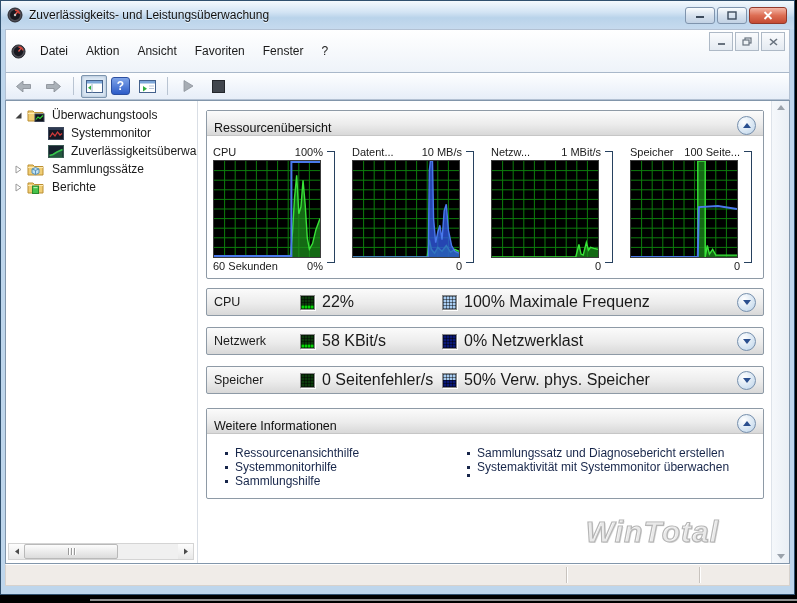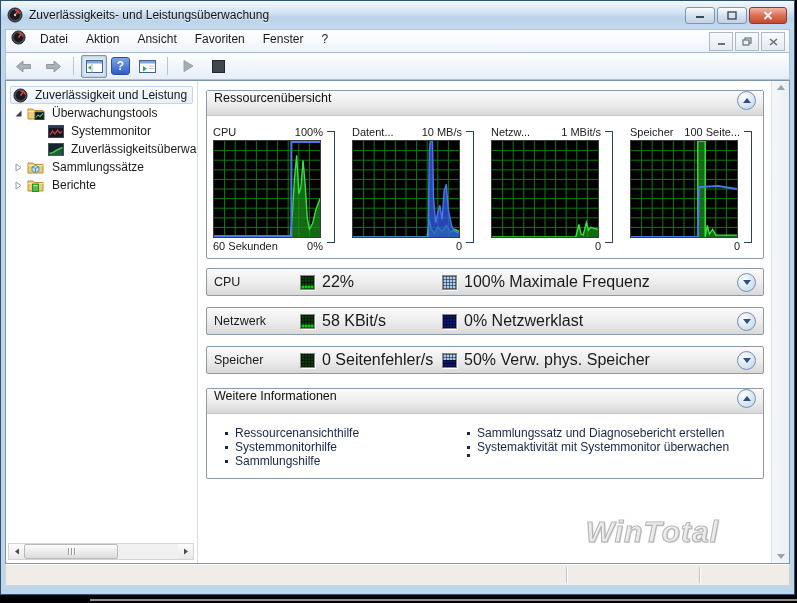--- a/index.html
+++ b/index.html
@@ -11,22 +11,22 @@
   
   .titlebar{height:28px;display:flex;align-items:center;padding:0 6px;gap:6px;
             background:linear-gradient(#f4f9fd,#d3e4f4 40%,#b9d3ea 60%,#c6daee);position:relative}
   .title-text{font-size:12px;color:#101010;text-shadow:0 1px 0 rgba(255,255,255,.7)}
   .winbtns{position:absolute;right:7px;top:6px;display:flex;gap:2px}
   .wbtn{width:28px;height:15px;border:1px solid #7f94ad;border-radius:3px;
         background:linear-gradient(#fbfdfe,#d7e2ee 50%,#c2d2e4);display:flex;align-items:center;justify-content:center}
   .wbtn.close{width:36px;border-color:#93392b;background:linear-gradient(#f4b6a6,#dd6e54 50%,#c44a33)}
   
   .menubar{margin:0 4px;height:22px;background:linear-gradient(#ffffff,#eef3f9);
-           border:1px solid #b3c1d3;border-bottom:1px solid #a9b8ca;display:flex;
-           padding:0 5px;gap:2px;position:relative}
+           border:1px solid #b3c1d3;border-bottom:1px solid #a9b8ca;display:flex;align-items:center;
+           padding:10px 5px;gap:2px;position:relative}
   .menu-item{padding:2px 8px;cursor:default}
   .mdibtns{position:absolute;right:4px;top:2px;display:flex;gap:2px}
   .mdibtn{width:22px;height:17px;border:1px solid #aeb9c6;background:linear-gradient(#fafbfd,#e4eaf1);
           display:flex;align-items:center;justify-content:center}
   
   .toolbar{margin:0 4px;height:26px;background:linear-gradient(#fdfeff,#e7eef8);
            border:1px solid #b3c1d3;border-top:none;display:flex;align-items:center;padding:0 4px;gap:4px}
   .tsep{width:1px;height:18px;background:#b9c4d2;margin:0 3px}
   .tbtn{width:24px;height:21px;display:flex;align-items:center;justify-content:center;border:1px solid transparent;border-radius:2px}
   .tbtn.pressed{border-color:#7d95ae;background:#dcE8f4;box-shadow:inset 0 0 3px rgba(90,120,160,.5)}
@@ -47,21 +47,21 @@
   .hscroll{position:absolute;left:2px;right:3px;bottom:3px;height:15px;background:#f0f0f0;
            border:1px solid #d4d4d4;display:flex;align-items:stretch}
   .harrow{width:15px;display:flex;align-items:center;justify-content:center;background:linear-gradient(#fdfdfd,#e8e8e8)}
   .hthumb{width:92px;margin:0;background:linear-gradient(#fcfcfc,#dcdcdc);border:1px solid #b9b9b9;
           border-radius:2px;display:flex;align-items:center;justify-content:center;gap:2px}
   .grip{width:1px;height:7px;background:#9a9a9a;box-shadow:1px 0 0 #fff}
   
   .main{flex:1;position:relative;padding:9px 7px 0 8px;min-width:0;overflow:hidden}
   .section{border:1px solid #8e9aa6;border-radius:2px;background:#fff;margin-bottom:9px}
   .sec-header{height:24px;background:linear-gradient(#fbfbfb,#ececec 55%,#d8d8d8);
-              display:flex;align-items:flex-start;padding:0 7px;border-bottom:1px solid #c6c6c6}
+              display:flex;align-items:flex-end;padding:0 7px;border-bottom:1px solid #c6c6c6}
   .sec-title{font-size:12.5px;color:#111}
   .roundbtn{width:17px;height:17px;border-radius:50%;border:1px solid #7790ad;margin-left:auto;
             background:radial-gradient(circle at 35% 30%,#ffffff,#cfe0f0 70%,#b7cde4);
             display:flex;align-items:center;justify-content:center}
   .tri-up{width:0;height:0;border-left:4px solid transparent;border-right:4px solid transparent;border-bottom:5px solid #2a4f8f}
   .tri-down{width:0;height:0;border-left:4px solid transparent;border-right:4px solid transparent;border-top:5px solid #2a4f8f}
   
   .charts{display:flex;padding:10px 4px 6px 6px}
   .chart-unit{width:122px;margin-right:17px;position:relative}
   .chart-unit:last-child{margin-right:0}
@@ -219,33 +219,20 @@
     <span class="tbtn">
       <svg width="13" height="13">
           <rect x="0.5" y="0.5" width="12" height="12" fill="#41464d" stroke="#23262b"></rect>
         </svg>
     </span>
   </div>
 
   <div class="contentwrap">
 
     <div class="tree">
-      <div class="trow">
-        <span class="root-sel">
-          <span>
-            <svg width="15" height="15" viewBox="0 0 16 16">
-                <circle cx="8" cy="8" r="7" fill="#4b4b53" stroke="#26262c"></circle>
-                <circle cx="8" cy="8" r="5" fill="#191920"></circle>
-                <path d="M8 3.2 A4.8 4.8 0 0 1 12.6 6.8" fill="none" stroke="#d84338" stroke-width="1.6"></path>
-                <line x1="8" y1="8" x2="10.6" y2="4.6" stroke="#e8564a" stroke-width="1.4"></line>
-              </svg>
-          </span>
-          <span class="lbl">Zuverlässigkeit und Leistung</span>
-        </span>
-      </div>
       <div class="trow ind1">
         <svg class="expander" viewBox="0 0 9 9">
             <path d="M7.5 1.5 V7.5 H1.5 Z" fill="#404040"></path>
           </svg>
         <span>
           <svg width="18" height="14" viewBox="0 0 18 14">
               <path d="M1 3 h5 l1.5 1.5 H16 V13 H1 Z" fill="#f0cd74" stroke="#bb8f33"></path>
               <path d="M1 5.5 H16" stroke="#fce8b0"></path>
               <rect x="8" y="6" width="9" height="7.5" fill="#10141c" stroke="#3a4254"></rect>
               <polyline points="9,11.5 11,9 13,10.5 16,7.5" fill="none" stroke="#36d23c" stroke-width="1.2"></polyline>

